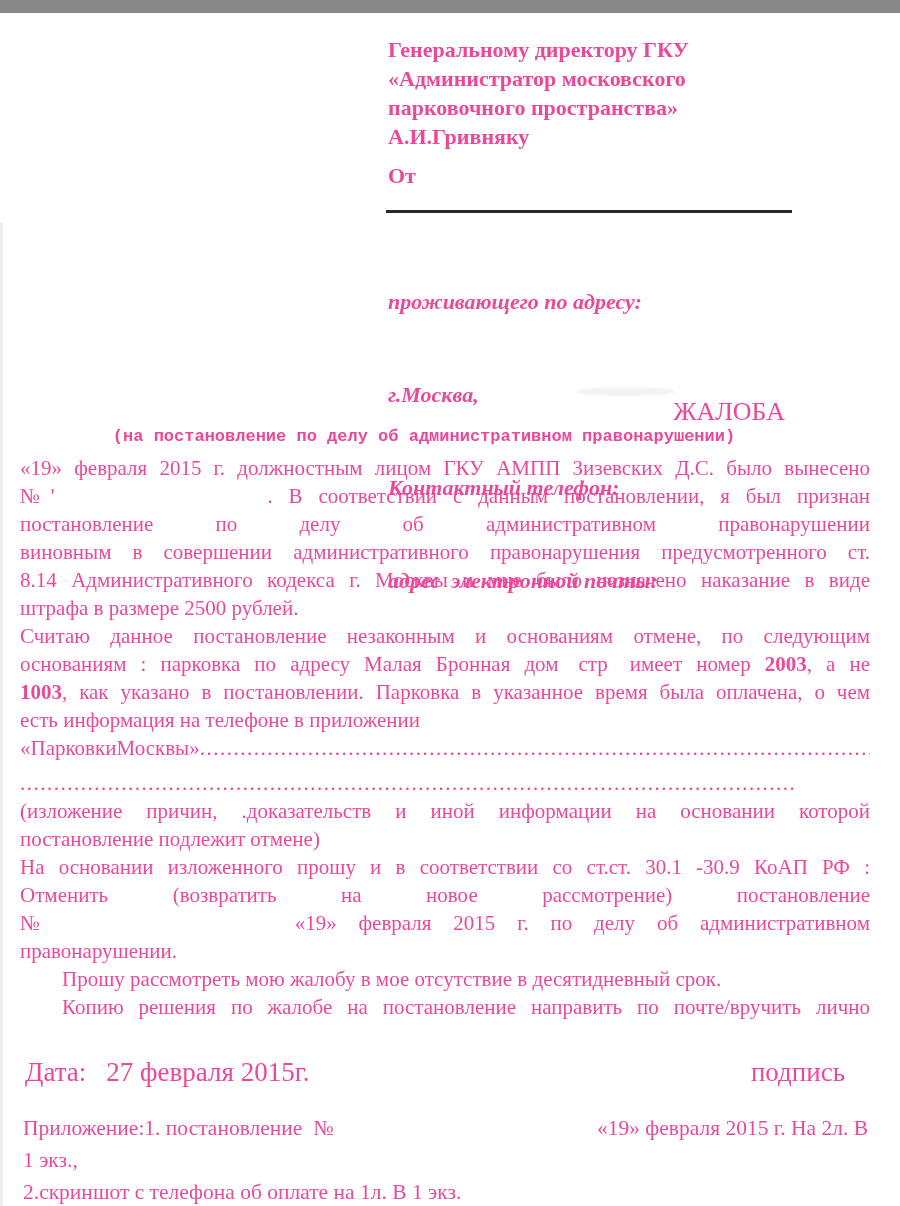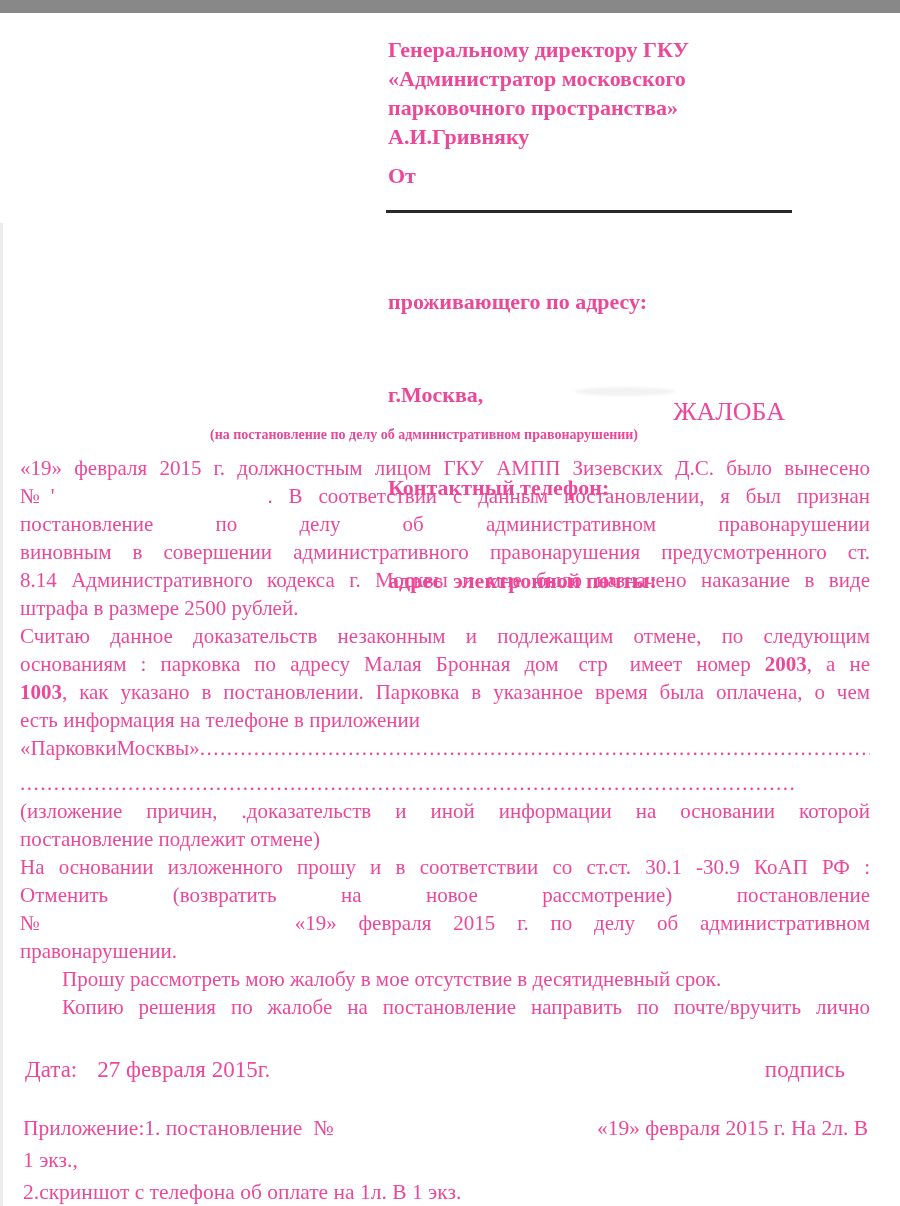--- a/index.html
+++ b/index.html
@@ -14,41 +14,41 @@
   }
   
   .left-edge{position:absolute;left:0;top:210px;width:3px;height:996px;background:#ededed;}
   .smudge{position:absolute;left:575px;top:374px;width:100px;height:9px;background:#bdbdbd;opacity:.18;border-radius:50%;filter:blur(1px);}
 
   .recipient{position:absolute;left:388px;top:22px;width:480px;
     font-weight:bold;font-size:22px;line-height:29px;}
   .from{position:absolute;left:388px;top:150px;font-weight:bold;font-size:22px;}
   .from-underline{position:absolute;left:386px;top:197px;width:406px;height:3px;background:#2b2b2b;}
   .contact{position:absolute;left:388px;top:211px;width:500px;
-    font-weight:bold;font-size:22px;line-height:31px;white-space:pre-wrap;}
+    font-weight:bold;font-size:22px;line-height:31px;white-space:pre-wrap;font-style:italic;}
 
   .doc-title{position:absolute;left:13px;top:384px;width:772px;text-align:right;
     font-weight:normal;font-size:26px;}
   .doc-subtitle{position:absolute;left:13px;top:414px;width:822px;text-align:center;
-    font-weight:bold;font-size:14px;}
+    font-weight:bold;font-size:17px;font-family:Liberation Mono, monospace;}
 
   .body{position:absolute;left:20px;top:441px;width:850px;font-size:21px;line-height:28px;}
   .ln{height:28px;overflow:hidden;}
   .j{text-align:justify;text-align-last:justify;}
   .b{font-weight:bold;}
   .sp{display:inline-block;height:2px;}
   .sp-no1{width:213px;}
   .sp-dom{width:20px;}
   .sp-str{width:22px;}
   .sp-no2{width:238px;}
   .indent{padding-left:42px;}
   .gap-top{margin-top:7px;}
   .dots{letter-spacing:1.5px;}
 
-  .date-row{position:absolute;left:25px;top:1044px;width:820px;font-size:23px;
+  .date-row{position:absolute;left:25px;top:1044px;width:820px;font-size:27px;
     display:flex;justify-content:space-between;align-items:flex-end;}
   .date-left span{white-space:pre-wrap;}
   .date-value{margin-left:20px;}
 
   .attach{position:absolute;left:23px;top:1099px;width:845px;font-size:21.5px;line-height:32px;}
   .attach-row1{display:flex;justify-content:space-between;text-align:center;}
   .attach-row1 span{white-space:pre-wrap;}
 </style>
 </head>
 <body>
@@ -78,21 +78,21 @@
   <div class="doc-title">ЖАЛОБА</div>
   <div class="doc-subtitle">(на постановление по делу об административном правонарушении)</div>
 
   <div class="body">
     <div class="ln j">«19» февраля 2015 г. должностным лицом ГКУ АМПП Зизевских Д.С. было вынесено</div>
     <div class="ln j"><span>№'</span><span class="sp sp-no1"></span><span>. В соответствии с данным постановлении, я был признан</span></div>
     <div class="ln j">постановление по делу об административном правонарушении</div>
     <div class="ln j">виновным в совершении административного правонарушения предусмотренного ст.</div>
     <div class="ln j">8.14 Административного кодекса г. Москвы и мне было назначено наказание в виде</div>
     <div class="ln">штрафа в размере 2500 рублей.</div>
-    <div class="ln j">Считаю данное доказательств незаконным и подлежащим отмене, по следующим</div>
+    <div class="ln j">Считаю данное постановление незаконным и основаниям отмене, по следующим</div>
     <div class="ln j"><span>основаниям : парковка по адресу Малая Бронная дом</span><span class="sp sp-dom"></span><span>стр</span><span class="sp sp-str"></span><span>имеет номер </span><span class="b">2003</span><span>, а не</span></div>
     <div class="ln j"><span class="b">1003</span><span>, как указано в постановлении. Парковка в указанное время была оплачена, о чем</span></div>
     <div class="ln">есть информация на телефоне в приложении</div>
     <div class="ln"><span>«ПарковкиМосквы»</span><span class="dots">....................................................................................................</span></div>
     <div class="ln gap-top"><span class="dots">...................................................................................................................</span></div>
     <div class="ln j">(изложение причин, .доказательств и иной информации на основании которой</div>
     <div class="ln">постановление подлежит отмене)</div>
     <div class="ln j">На основании изложенного прошу и в соответствии со ст.ст. 30.1 -30.9 КоАП РФ :</div>
     <div class="ln j">Отменить (возвратить на новое рассмотрение) постановление</div>
     <div class="ln j"><span>№</span><span class="sp sp-no2"></span><span>«19» февраля 2015 г. по делу об административном</span></div>

